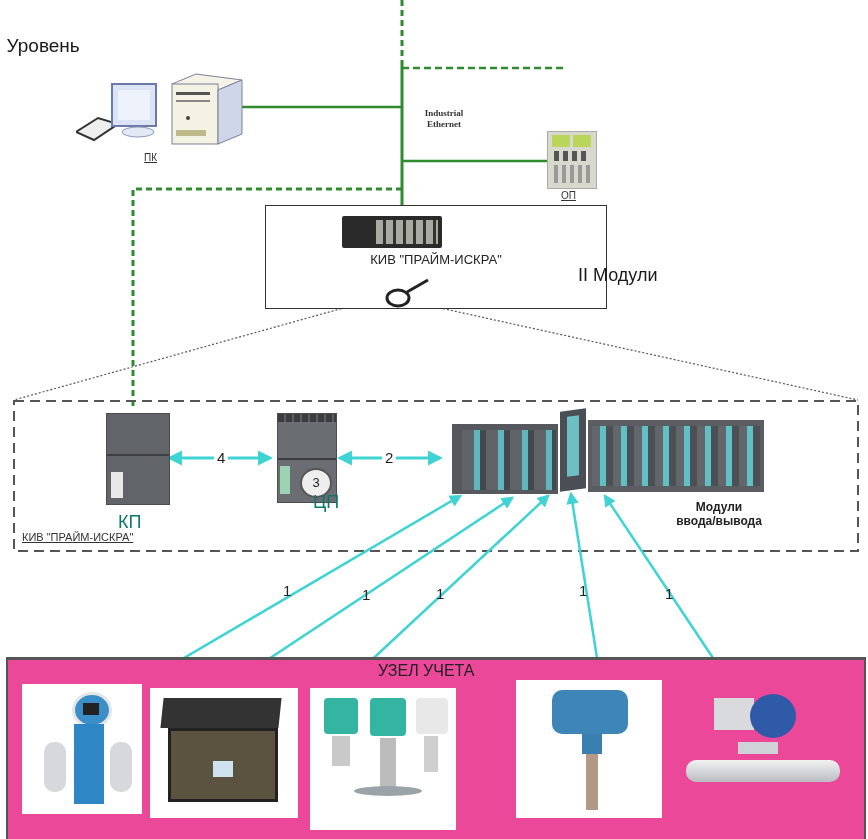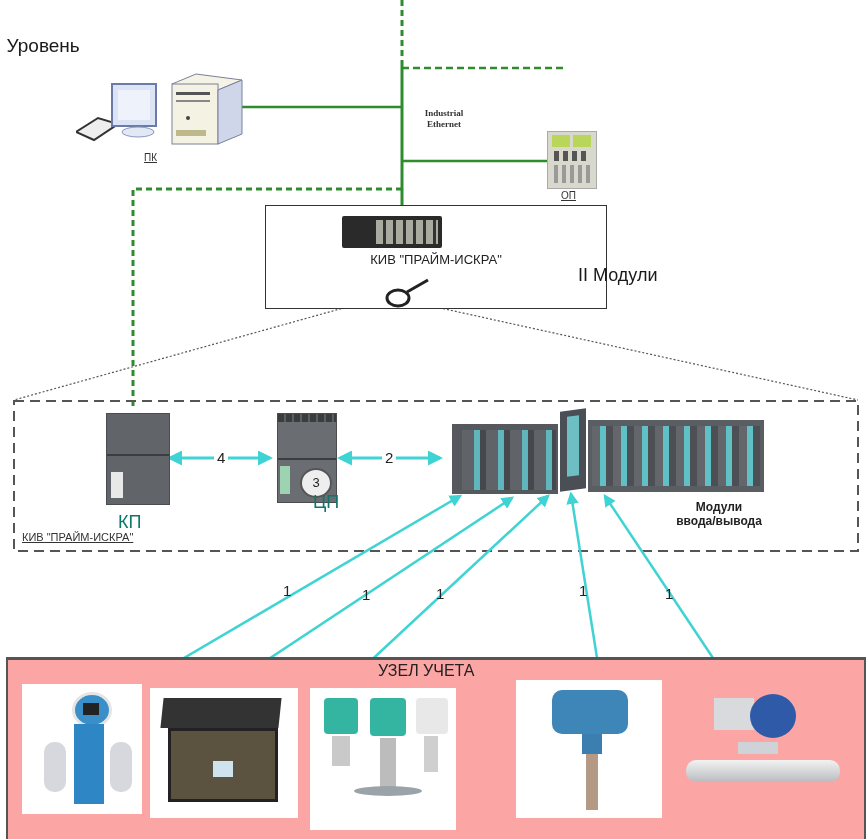--- a/index.html
+++ b/index.html
@@ -11,21 +11,21 @@
     .ie { font-family: "Liberation Serif", serif; font-weight: bold; font-size: 9px;
           line-height: 11px; text-align: center; color: #333; }
     .lbl { font-size: 13px; color: #222; white-space: nowrap; }
     .lbl-big { font-size: 18px; color: #0f766e; white-space: nowrap; }
     .num { font-size: 15px; color: #222; }
     svg { position: absolute; left: 0; top: 0; }
     .box-ii { position: absolute; left: 265px; top: 205px; width: 342px; height: 104px;
               border: 1.5px solid #333; background: #fff; box-sizing: border-box; }
     .uzel { position: absolute; left: 6px; top: 657px; width: 860px; height: 182px;
             border-top: 3px solid #555; border-left: 2px solid #555; border-right: 2px solid #555;
-            background: #fca5a5; box-sizing: border-box; }
+            background: #ec4899; box-sizing: border-box; }
     .dev { position: absolute; background: #ffffff; }
   </style>
 </head>
 <body>
 
 <svg width="868" height="839">
   <defs>
     <marker id="ah" viewBox="0 0 10 10" refX="8" refY="5" markerWidth="5" markerHeight="5" orient="auto-start-reverse">
       <path d="M0,0 L10,5 L0,10 z" fill="#3fd3d3"></path>
     </marker>

